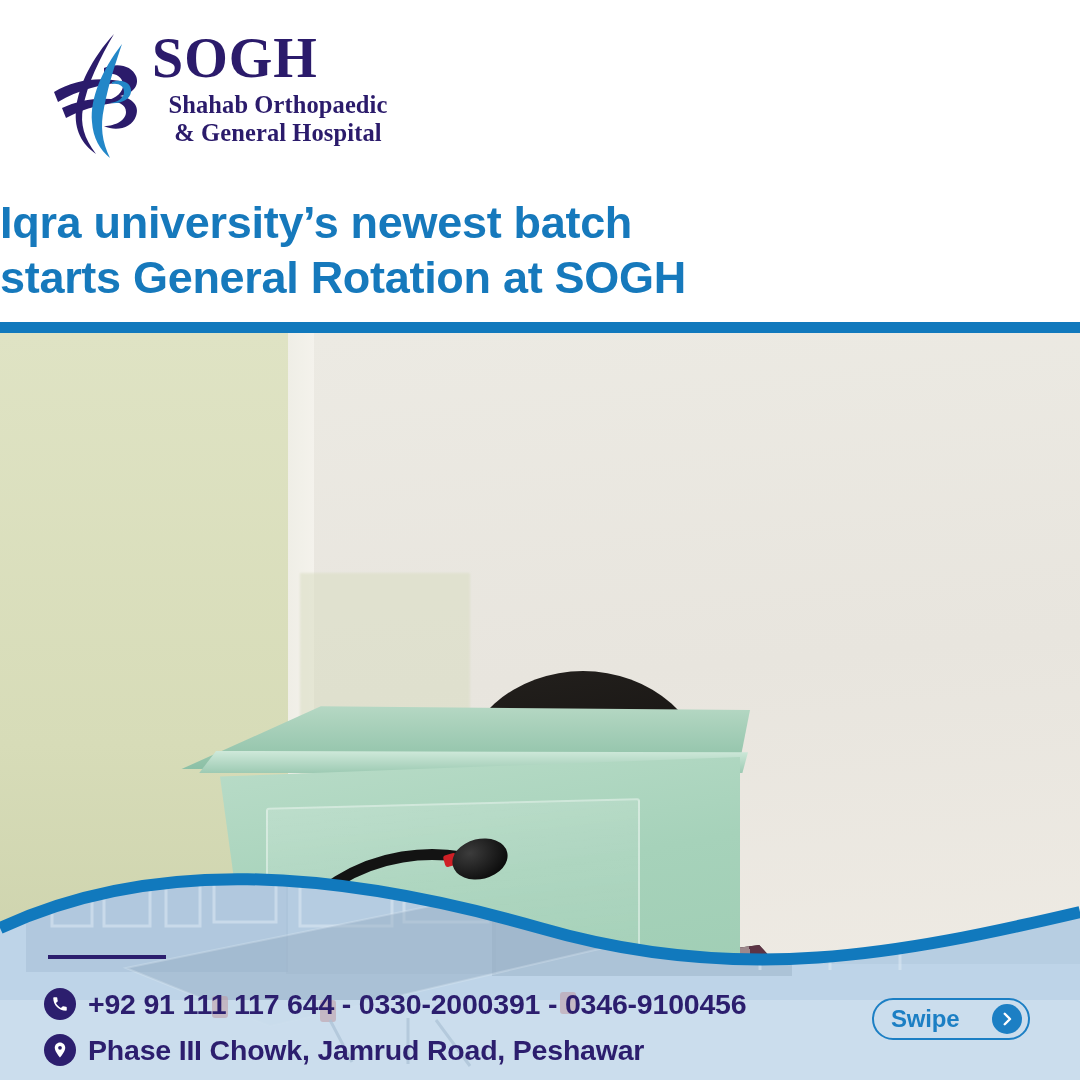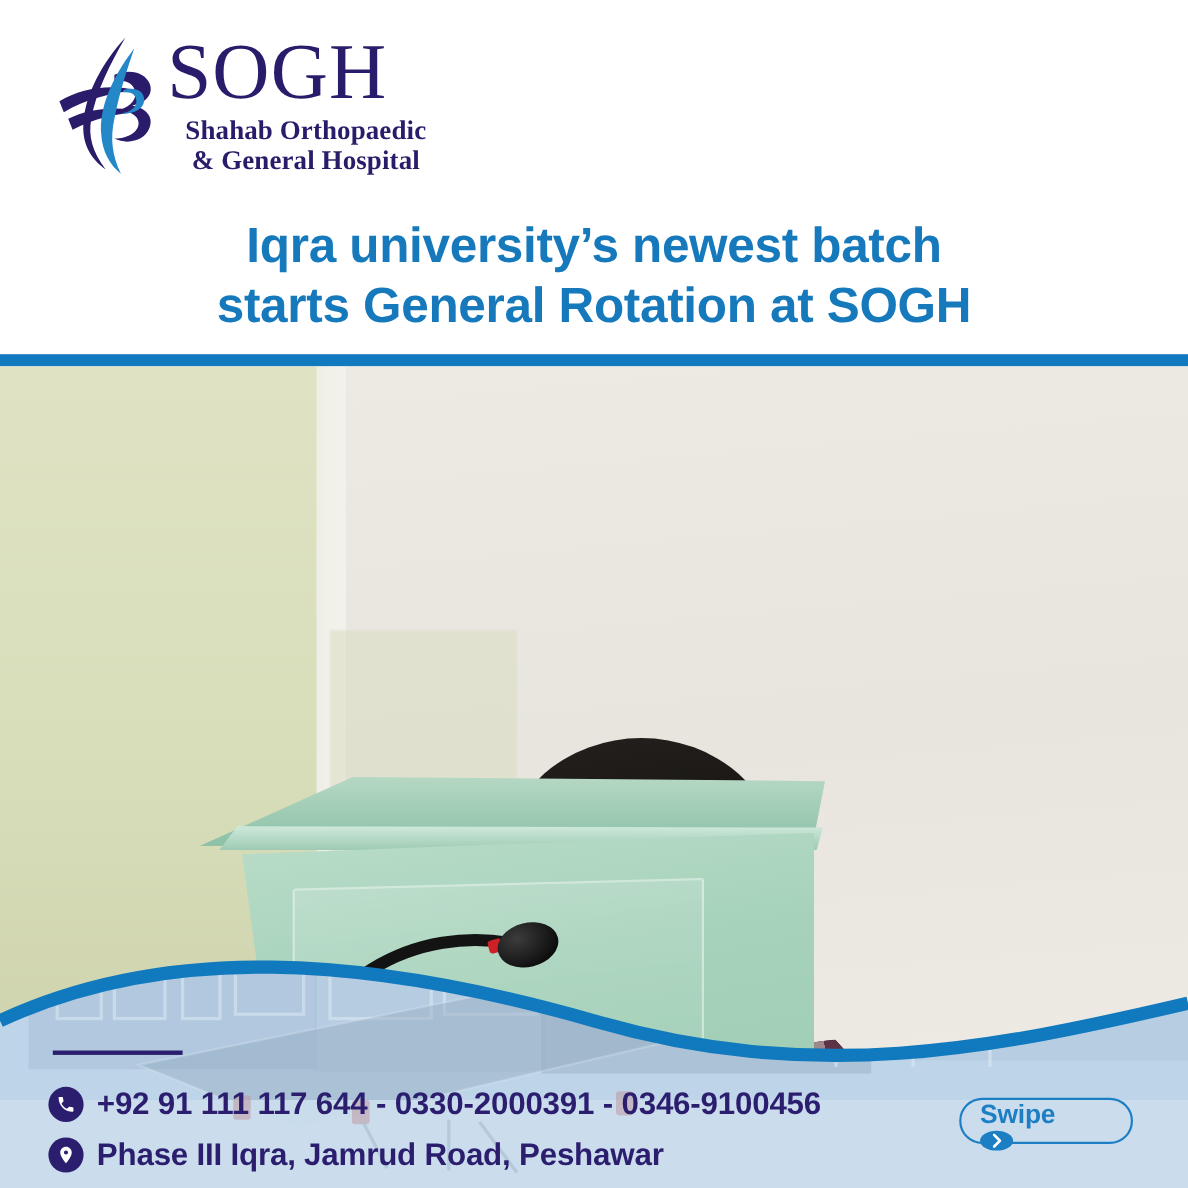--- a/index.html
+++ b/index.html
@@ -9,31 +9,31 @@
   }
 
   
   .header{position:absolute;left:0;top:0;width:1080px;height:322px;background:#ffffff;}
 
   .logo-block{position:absolute;left:52px;top:28px;width:340px;height:140px;}
   .logo-mark{position:absolute;left:0;top:0;width:96px;height:132px;}
   .logo-text{position:absolute;left:100px;top:6px;width:250px;}
   .logo-sogh{
     font-family:"Liberation Serif","DejaVu Serif",serif;
-    font-weight:400;font-size:72px;line-height:0.88;
+    font-weight:700;font-size:56px;line-height:0.88;
     letter-spacing:1px;color:#2B1B6B;margin:0;
   }
   .logo-sub{
     font-family:"Liberation Serif","DejaVu Serif",serif;
     font-weight:700;font-size:24.5px;line-height:1.12;
     letter-spacing:.1px;color:#2B1B6B;margin:8px 0 0 2px;white-space:pre-line;text-align:center;
   }
 
   .headline{
-    position:absolute;left:0;top:196px;width:1080px;text-align:center;
+    position:absolute;left:0;top:196px;width:1080px;
     font-weight:700;font-size:45px;line-height:1.22;
     letter-spacing:-.3px;color:#1679BC;
   }
   .headline span{display:block;}
 
   .divider-bar{position:absolute;left:0;top:322px;width:1080px;height:11px;background:#1179BD;}
 
   
   .photo{position:absolute;left:0;top:333px;width:1080px;height:747px;overflow:hidden;}
   .ph-wall-left{position:absolute;left:0;top:0;width:288px;height:747px;
@@ -142,22 +142,22 @@
   .rule{position:absolute;left:48px;top:955px;width:118px;height:4px;background:#2C1E6E;}
 
   .contact{position:absolute;left:44px;top:972px;margin-top:13px;}
   .crow{display:flex;align-items:center;height:38px;margin-bottom:8px;}
   .cicon{width:32px;height:32px;border-radius:50%;background:#2C1E6E;
     display:flex;align-items:center;justify-content:center;flex:0 0 auto;margin-right:12px;}
   .ctext{font-weight:700;font-size:28.5px;letter-spacing:-.2px;color:#2C1E6E;white-space:nowrap;}
 
   
   .swipe{position:absolute;left:872px;top:998px;width:158px;height:42px;
-    border:2.4px solid #1C7FC4;border-radius:22px;display:flex;align-items:flex-start;
-    justify-content:space-between;padding:0 6px 0 17px;box-sizing:border-box;flex-direction:column;}
+    border:2.4px solid #1C7FC4;border-radius:22px;display:flex;align-items:center;
+    justify-content:space-between;padding:0 6px 0 17px;box-sizing:border-box;}
   .swipe-label{font-weight:700;font-size:24px;color:#1C7FC4;letter-spacing:-.2px;}
   .swipe-circle{width:30px;height:30px;border-radius:50%;background:#1C7FC4;
     display:flex;align-items:center;justify-content:center;}
 </style>
 </head>
 <body>
 
 <div class="canvas">
 
   <div class="header">
@@ -298,21 +298,21 @@
       </span>
       <span class="ctext">+92 91 111 117 644 - 0330-2000391 - 0346-9100456</span>
     </div>
 
     <div class="crow">
       <span class="cicon">
         <svg viewBox="0 0 24 24" width="18" height="18" fill="#ffffff" aria-hidden="true">
           <path d="M12 2C8.1 2 5 5.1 5 9c0 5.2 7 13 7 13s7-7.8 7-13c0-3.9-3.1-7-7-7zm0 9.5A2.5 2.5 0 1 1 12 6.5a2.5 2.5 0 0 1 0 5z"></path>
         </svg>
       </span>
-      <span class="ctext">Phase III Iqra, Jamrud Road, Peshawar</span>
+      <span class="ctext">Phase III Chowk, Jamrud Road, Peshawar</span>
     </div>
   </div>
 
   <div class="swipe">
     <span class="swipe-label">Swipe</span>
     <span class="swipe-circle">
       <svg viewBox="0 0 24 24" width="18" height="18" fill="none" stroke="#ffffff" stroke-width="3.2" stroke-linecap="round" stroke-linejoin="round" aria-hidden="true">
         <path d="M9 5l7 7-7 7"></path>
       </svg>
     </span>

